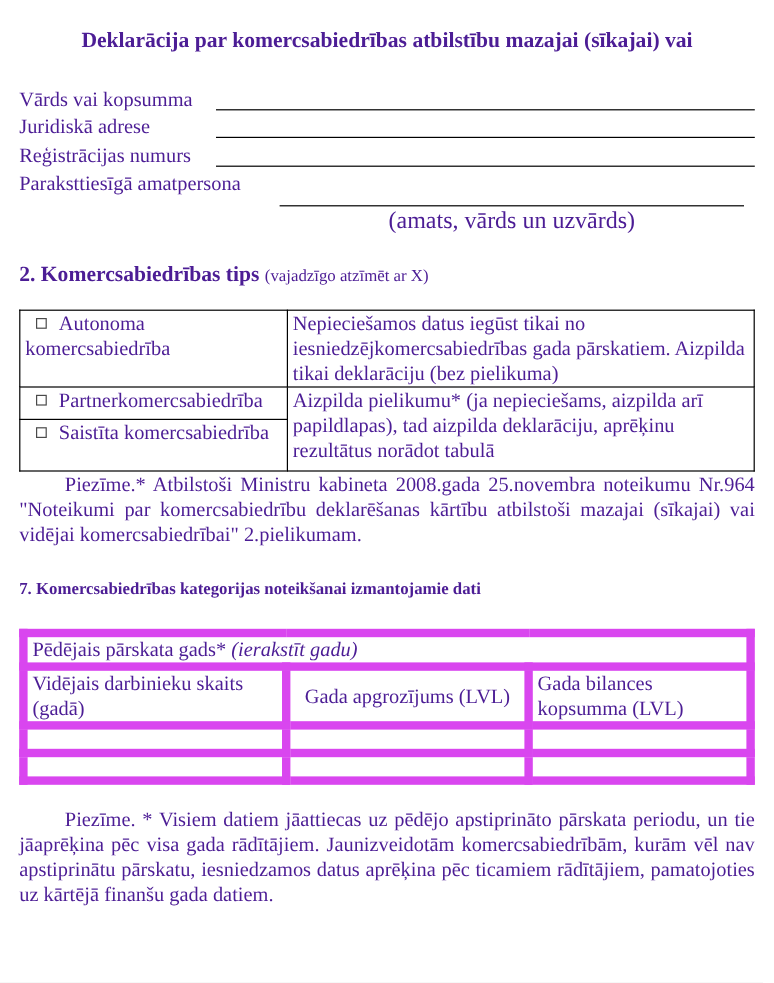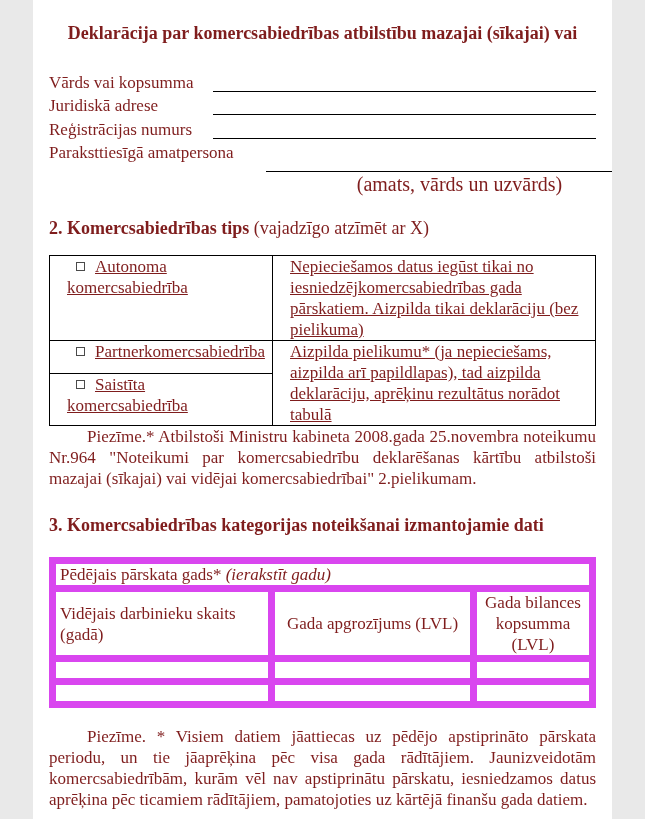--- a/index.html
+++ b/index.html
@@ -1,43 +1,43 @@
 <!DOCTYPE html>
 <html><head>
 <meta charset="utf-8">
 <style>
   * { margin: 0; padding: 0; box-sizing: border-box; }
   html, body { background: #e9e9e9; }
   .page {
-    width: 579px;
+    width: 645px;
     height: 819px;
     margin: 0 auto;
     background: #ffffff;
-    color: #7f1d1d;
+    color: #4c1d95;
     font-family: "Liberation Serif", "DejaVu Serif", serif;
     font-size: 17px;
     line-height: 21px;
     padding: 13px 16px 10px 16px;
     overflow: hidden;
   }
   .doc-title {
     text-align: center;
     font-weight: bold;
     font-size: 18px;
     line-height: 22px;
     margin-top: 9px;
   }
   .section-heading {
     font-weight: bold;
     font-size: 18px;
     line-height: 22px;
   }
   .heading-1 { margin-top: 28px; }
   .heading-2 { margin-top: 23px; }
-  .heading-2 .normal-part, .heading-3 { font-size: 18px; }
+  .heading-2 .normal-part, .heading-3 { font-size: 14px; }
   .heading-2 .normal-part { font-weight: normal; }
   .heading-3 { margin-top: 25px; }
 
   
   .fields { margin-top: 25px; }
   .field-row { display: flex; align-items: flex-end; height: 23.5px; }
   .field-label { white-space: nowrap; min-width: 164px; }
   .field-label.wide { min-width: 0; }
   .field-line {
     flex: 1;
@@ -59,23 +59,22 @@
     line-height: 20px;
     margin-top: 2px;
   }
 
   
   table { border-collapse: collapse; width: 100%; }
   .type-table { margin-top: 16px; border: 1.5px solid #000; }
   .type-table td {
     border: 1px solid #000;
     vertical-align: top;
-    padding: 0 4px 0 17px;
-    line-height: 21px;
-    text-decoration: underline;
+    padding: 0 4px 0 4px;
+    line-height: 21px;
   }
   .type-table .opt-cell { width: 223px; }
   .row-tall { height: 63px; }
   .row-short { height: 27px; }
   .row-mid { height: 43px; }
   .checkbox {
     display: inline-block;
     width: 9px; height: 9px;
     border: 1px solid #4a4a4a;
     margin: 0 10px 0 9px;
@@ -88,21 +87,21 @@
   .data-table td {
     border: 7px solid #d946ef;
     padding: 0 4px;
     line-height: 21px;
   }
   .data-table .year-row td { height: 23px; vertical-align: middle; }
   .data-table .head-row td { height: 44px; vertical-align: middle; }
   .data-table .empty-row td { height: 23px; }
   .col-emp { width: 219px; }
   .col-turn { width: 202px; text-align: center; }
-  .col-bal { text-align: center; }
+  .col-bal { text-align: left; }
   .italic { font-style: italic; }
 
   .note {
     text-align: justify;
     text-indent: 38px;
     line-height: 21px;
   }
   .note-2 { margin-top: 18px; }
 </style>
 </head>
@@ -161,21 +160,21 @@
     <tr class="row-mid">
       <td class="opt-cell">
         <span class="checkbox"></span><span>Saistīta komercsabiedrība</span>
       </td>
     </tr>
   </tbody>
     </table>
 
   <div class="note">Piezīme.* Atbilstoši Ministru kabineta 2008.gada 25.novembra noteikumu Nr.964 "Noteikumi par komercsabiedrību deklarēšanas kārtību atbilstoši mazajai (sīkajai) vai vidējai komercsabiedrībai" 2.pielikumam.</div>
 
-  <div class="section-heading heading-3">3. Komercsabiedrības kategorijas noteikšanai izmantojamie dati</div>
+  <div class="section-heading heading-3">7. Komercsabiedrības kategorijas noteikšanai izmantojamie dati</div>
 
   <table class="data-table">
     <colgroup>
         <col style="width:219px">
         <col style="width:202px">
         <col>
       </colgroup>
     <tbody>
         <tr class="year-row">
       <td colspan="3">

